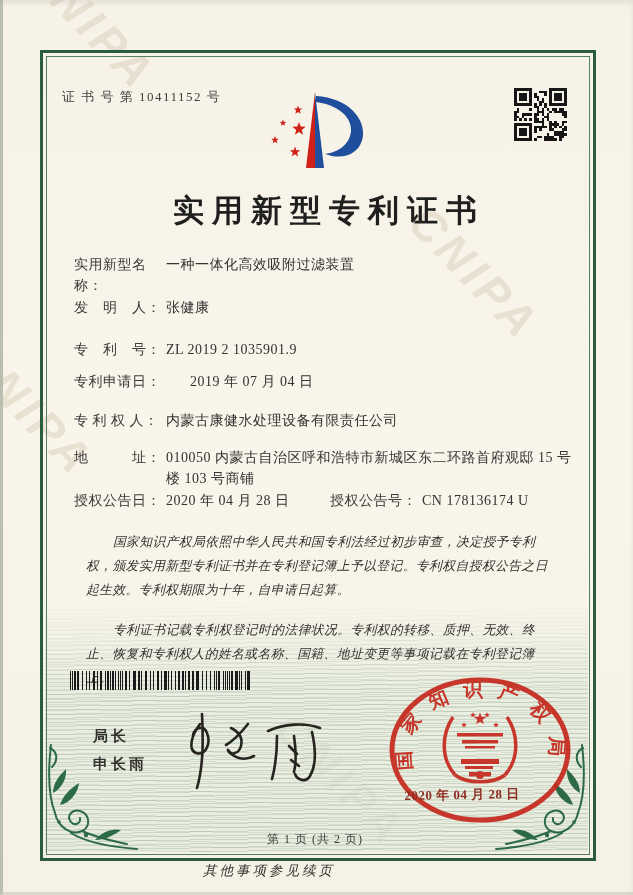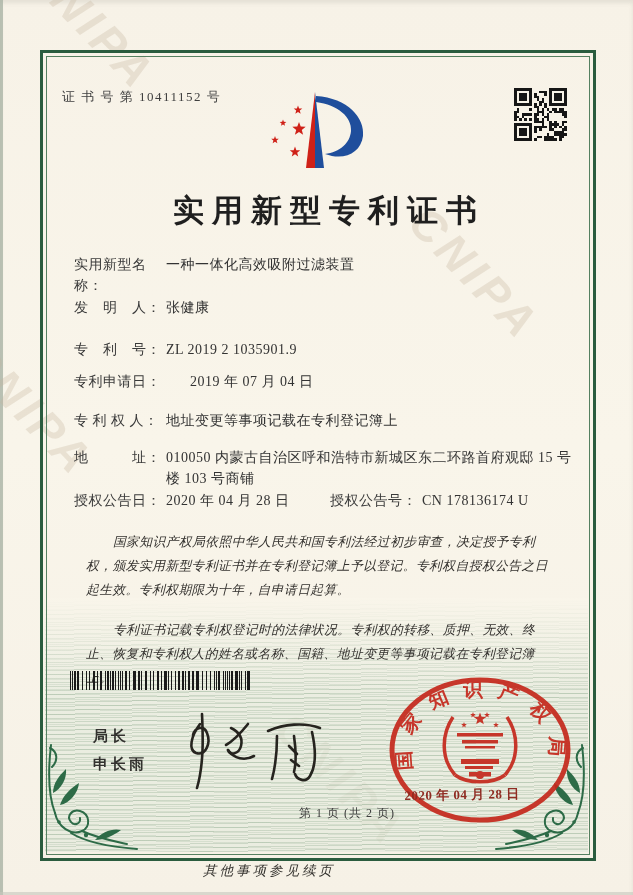--- a/index.html
+++ b/index.html
@@ -54,22 +54,22 @@
 
   .seal{position:absolute;left:385px;top:675px;z-index:4;}
   .seal svg{opacity:.92;}
   .seal-date{position:absolute;left:392px;top:786px;width:140px;text-align:center;z-index:5;
              font-size:13px;font-weight:600;letter-spacing:.5px;color:#8f2c22;transform:rotate(-1deg);}
 
   .flourish{position:absolute;bottom:42px;z-index:2;}
   .flourish.fl-left{left:45px;}
   .flourish.fl-right{left:493px;transform:scaleX(-1);}
 
-  .pagination{position:absolute;left:40px;top:805px;width:550px;text-align:center;
-              font-size:12px;letter-spacing:1px;color:#3c3c3c;z-index:3;margin-left:32px;}
+  .pagination{position:absolute;left:40px;top:831px;width:550px;text-align:center;
+              font-size:12px;letter-spacing:1px;color:#3c3c3c;z-index:3;}
   .footer-note{position:absolute;left:0;top:862px;width:538px;text-align:center;
                font-style:italic;font-size:13.5px;letter-spacing:3px;color:#34322e;z-index:3;}
 </style>
 </head>
 <body>
 
 <div class="page">
   <div class="page-edge"></div>
   <div class="page-edge-bottom"></div>
 
@@ -118,21 +118,21 @@
   <div class="field-row" style="top:339px;">
     <span class="flabel">专　利　号：</span>
     <span class="fvalue">ZL 2019 2 1035901.9</span>
   </div>
   <div class="field-row" style="top:371px;gap:24px;">
     <span class="flabel">专利申请日：</span>
     <span class="fvalue">2019 年 07 月 04 日</span>
   </div>
   <div class="field-row" style="top:410px;">
     <span class="flabel">专 利 权 人：</span>
-    <span class="fvalue">地址变更等事项记载在专利登记簿上</span>
+    <span class="fvalue">内蒙古康健水处理设备有限责任公司</span>
   </div>
   <div class="field-row" style="top:447px;">
     <span class="flabel">地　　　址：</span>
     <span class="fvalue">010050 内蒙古自治区呼和浩特市新城区东二环路首府观邸 15 号楼 103 号商铺</span>
   </div>
   <div class="field-row grant-row" style="top:490px;">
     <span class="flabel">授权公告日：</span>
     <span class="fvalue">2020 年 04 月 28 日</span>
     <span class="g2">
       <span class="flabel">授权公告号：</span>

